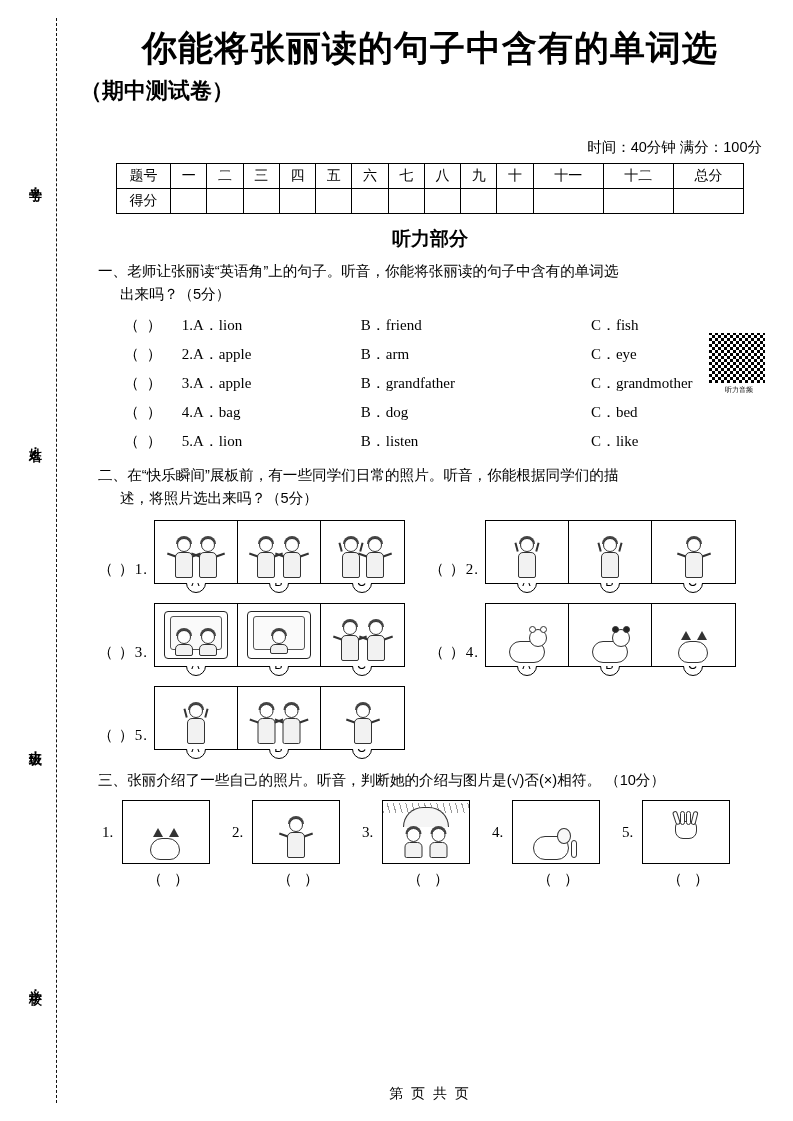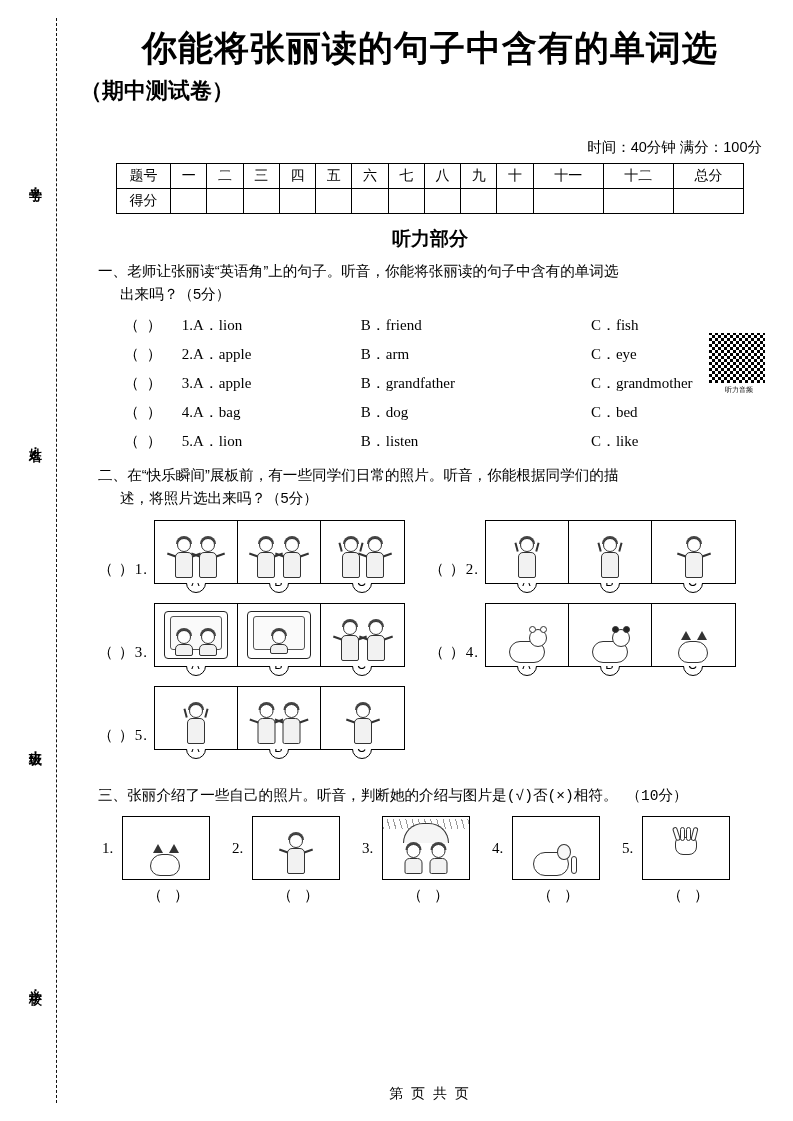--- a/index.html
+++ b/index.html
@@ -342,23 +342,23 @@
     border-left: 5px solid transparent;
     border-right: 5px solid transparent;
     border-bottom: 9px solid #333;
   }
   .cat .cear.l { left: 5px; }
   .cat .cear.r { right: 5px; }
 
   
   .sec3-head {
     font-size: 14.6px;
-    font-family: Liberation Mono, monospace;
+    font-family: Liberation Sans, sans-serif;
     line-height: 1.6;
-    margin-top: 26px;
+    margin-top: 10px;
     padding-left: 18px;
   }
   .sec3-row {
     display: flex;
     justify-content: flex-start;
     padding-left: 22px;
     margin-top: 8px;
     gap: 12px;
   }
   .sec3-item { width: 118px; }

